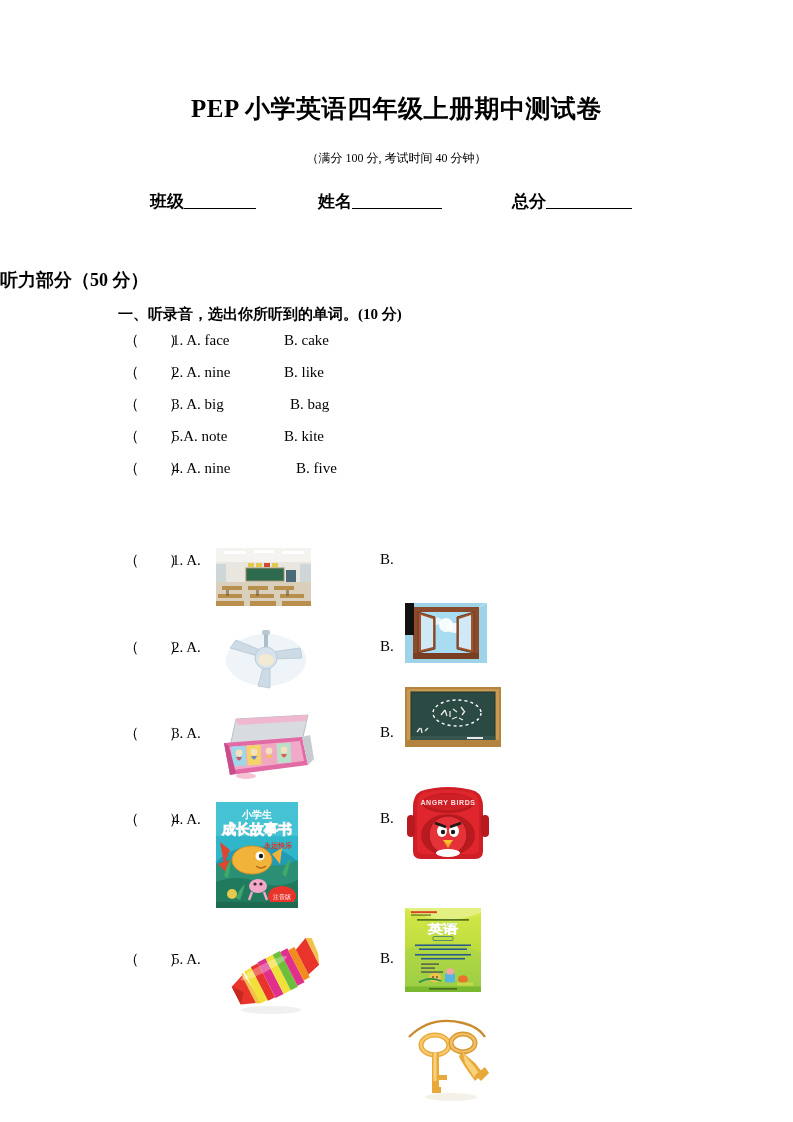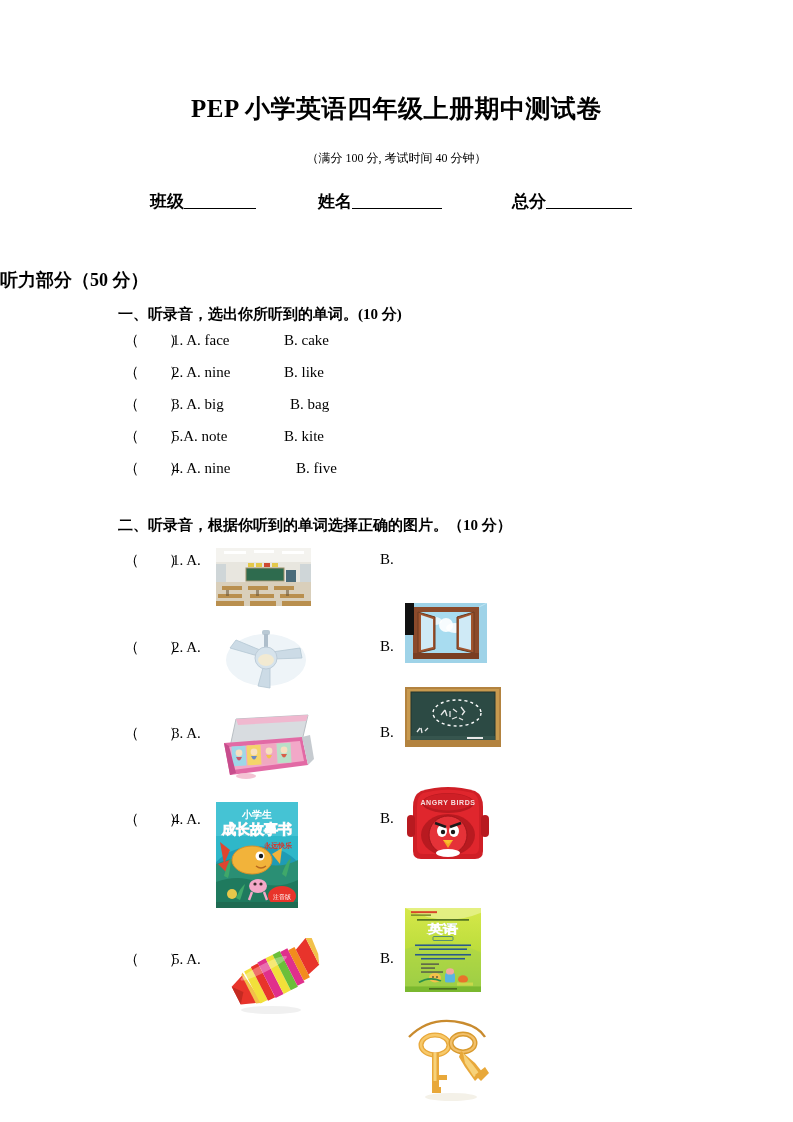--- a/index.html
+++ b/index.html
@@ -127,21 +127,20 @@
     <span class="paren"><span class="pl">（</span><span>）</span></span>
     <span class="w-num"><span>5.</span><span>A. note</span></span>
     <span class="w-optb">B. kite</span>
   </div>
   <div class="word-row" style="top:459px">
     <span class="paren"><span class="pl">（</span><span>）</span></span>
     <span class="w-num" style="width:124px"><span>4.</span> <span>A. nine</span></span>
     <span class="w-optb">B. five</span>
   </div>
 
-  <div class="q-heading" id="heading-2">二、听录音，根据你听到的单词选择正确的图片。（10 分）</div>
 
   <div class="pic-row" style="top:551px">
     <span class="pic-label">
       <span class="paren"><span class="pl">（</span><span>）</span></span>
       <span class="pnum"><span>1.</span> <span>A.</span></span>
     </span>
     <span class="opt-b-label">B.</span>
     <div class="ph img-a" style="left:92px; top:-3px; width:95px; height:58px;">
       <svg viewBox="0 0 95 58" preserveAspectRatio="none">
         <rect width="95" height="58" fill="#eceae4"></rect>

